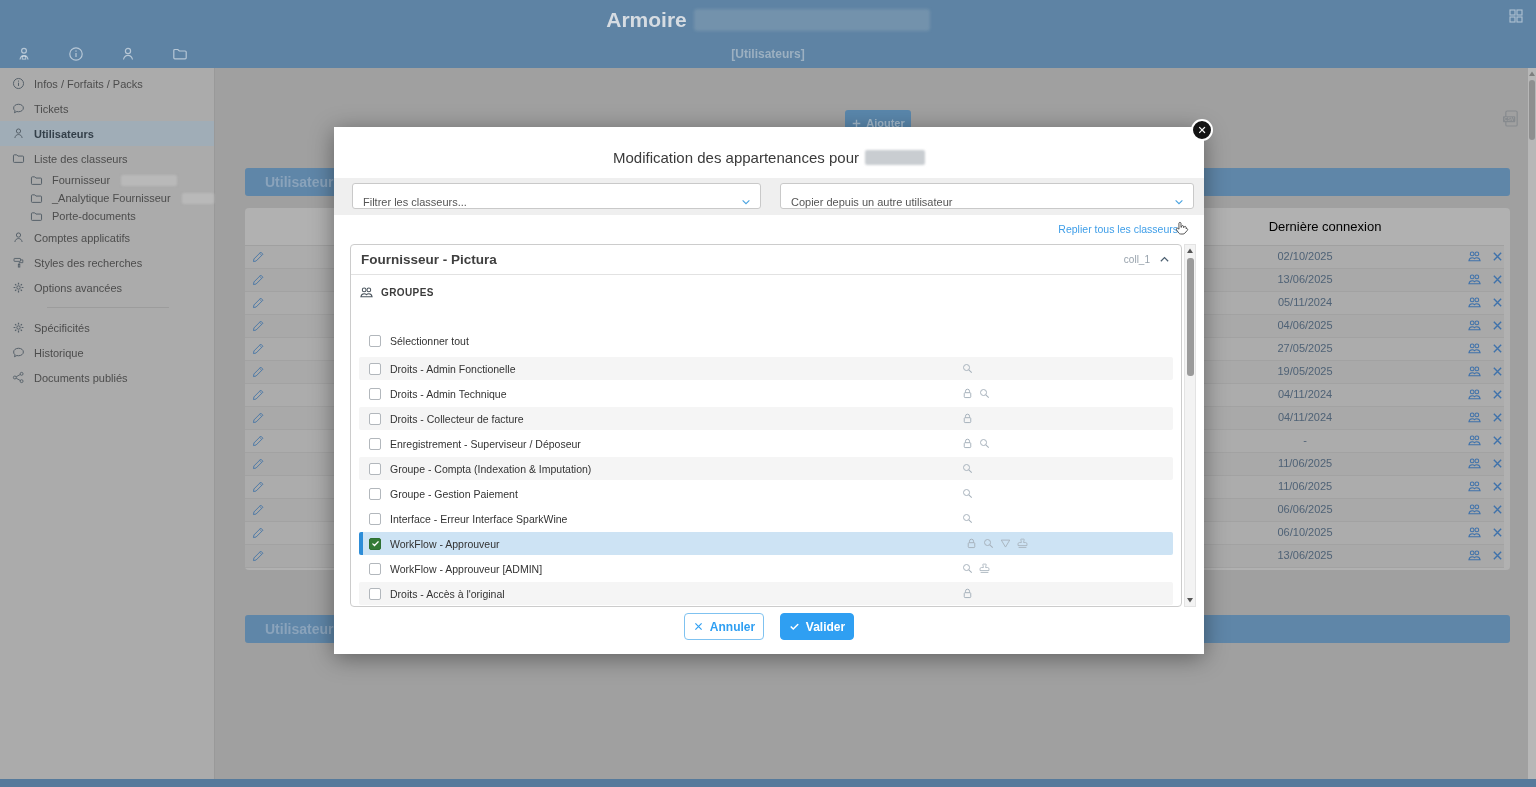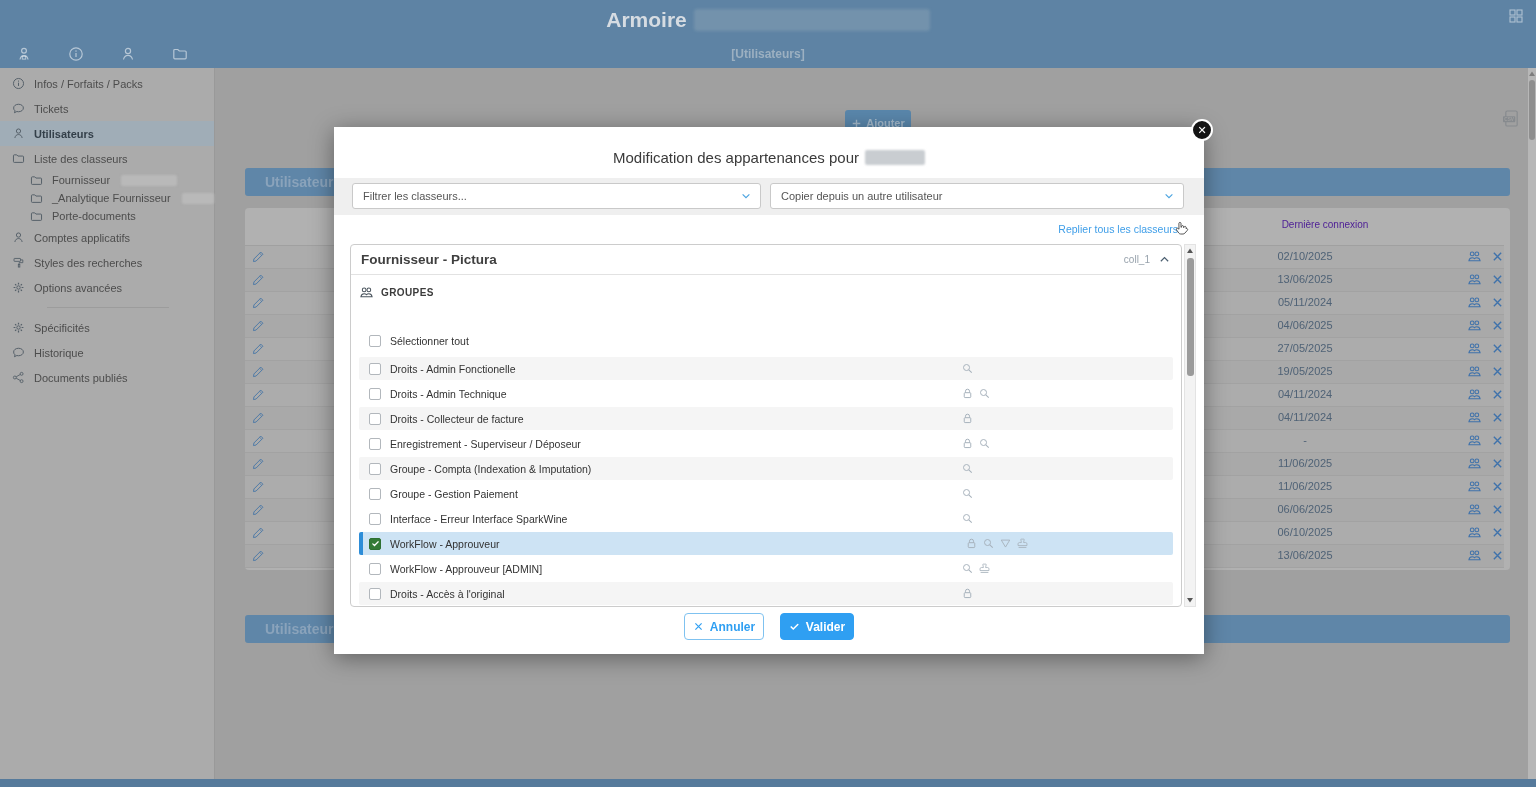--- a/index.html
+++ b/index.html
@@ -32,21 +32,21 @@
   .main{position:absolute;left:216px;top:68px;right:0;bottom:8px;background:#a0a0a0;}
   .btn-ajouter{position:absolute;left:629px;top:42px;width:66px;height:26px;background:#5a87ac;border-radius:3px;
                color:#a3b9cb;font-size:11px;font-weight:bold;display:flex;align-items:center;justify-content:center;gap:4px;cursor:pointer;}
   .btn-ajouter .ic{width:11px;height:11px;}
   .csv-ic{position:absolute;left:1286px;top:42px;width:19px;height:17px;color:#868a8e;cursor:pointer;}
   .bar{position:absolute;left:29px;width:1265px;height:28px;background:#5f86a8;border-radius:3px;color:#8aa3bb;
        font-size:14px;font-weight:bold;display:flex;align-items:center;padding-left:20px;box-sizing:border-box;overflow:hidden;white-space:nowrap;}
   .bar1{top:100px;} .bar2{top:547px;}
   .card{position:absolute;left:29px;top:140px;width:1265px;height:362px;background:#b1b1b1;border-radius:4px;overflow:hidden;}
   .t-head{height:37px;border-bottom:1px solid #a0a0a0;position:relative;margin-right:6px;}
-  .t-h-label{position:absolute;left:1000px;top:11px;width:160px;text-align:center;font-size:10px;color:#4c1d95;}
+  .t-h-label{position:absolute;left:1000px;top:11px;width:160px;text-align:center;font-size:13px;color:#000000;}
   .t-row{height:22px;border-bottom:1px solid #a2a2a2;position:relative;background:#acacac;margin-right:6px;}
   .t-row.alt{background:#a9a9a9;}
   .t-pencil{position:absolute;left:7px;top:4px;width:13px;height:13px;color:#4d79a7;cursor:pointer;}
   .t-date{position:absolute;left:990px;top:4px;width:140px;text-align:center;font-size:11px;color:#4f6276;}
   .t-users{position:absolute;left:1222px;top:3px;width:15px;height:15px;color:#3f72ab;cursor:pointer;}
   .t-x{position:absolute;left:1246px;top:4px;width:13px;height:13px;color:#3f72ab;cursor:pointer;}
   .page-scroll{position:absolute;right:0;top:0;width:8px;bottom:0;background:#b7b7b7;}
   .page-scroll .tri{position:absolute;left:0;width:8px;height:8px;color:#7e7e7e;}
   .page-thumb{position:absolute;left:1px;top:12px;width:6px;height:60px;background:#8f8f8f;border-radius:3px;}
   .footer-strip{position:absolute;left:0;bottom:0;width:1536px;height:8px;background:#567a9b;}
@@ -55,24 +55,24 @@
   .modal{position:absolute;left:334px;top:127px;width:870px;height:527px;background:#fff;z-index:10;
          box-shadow:0 4px 22px rgba(0,0,0,.4);}
   .m-close{position:absolute;right:-9px;top:-8px;width:22px;height:22px;background:#141414;border:2px solid #fff;
            border-radius:50%;color:#fff;display:flex;align-items:center;justify-content:center;font-size:11px;font-weight:bold;
            box-sizing:border-box;cursor:pointer;line-height:1;}
   .m-title{position:absolute;top:22px;left:0;right:0;display:flex;justify-content:center;align-items:center;gap:6px;
            font-size:15px;color:#3a3a3a;}
   .m-title-redact{width:60px;height:15px;background:#c9cdd1;border-radius:2px;filter:blur(1px);}
   .m-filterbar{position:absolute;top:51px;left:0;width:870px;height:37px;background:#efefef;}
   .m-select{position:absolute;top:5px;height:26px;background:#fff;border:1px solid #c9c9c9;border-radius:3px;
-            font-size:11px;color:#555;display:flex;align-items:center;padding:0 10px;box-sizing:border-box;cursor:pointer;}
+            font-size:11px;color:#555;display:flex;align-items:flex-end;padding:0 10px;box-sizing:border-box;cursor:pointer;}
   .m-select .chev{position:absolute;right:8px;width:12px;height:12px;color:#4aa3e0;}
   .m-sel-1{left:18px;width:409px;}
-  .m-sel-2{left:436px;width:414px;}
+  .m-sel-2{left:446px;width:414px;}
   .m-link{position:absolute;top:96px;right:26px;font-size:10.5px;color:#3f9ee8;cursor:pointer;}
   .m-cursor{position:absolute;top:92px;right:14px;width:18px;height:20px;z-index:12;}
   .m-panel{position:absolute;left:16px;top:117px;width:832px;height:363px;border:1px solid #ccc;border-radius:4px;
            box-sizing:border-box;overflow:hidden;background:#fff;}
   .p-head{height:29px;display:flex;align-items:center;padding:0 10px;border-bottom:1px solid #e2e2e2;}
   .p-title{font-size:13.5px;font-weight:bold;color:#3f3f3f;flex:1;}
   .p-tag{font-size:10px;color:#97a2ac;margin-right:8px;}
   .p-chev{width:13px;height:13px;color:#4b5f70;cursor:pointer;}
   .p-body{padding:7px 8px 0;}
   .p-groupes{display:flex;align-items:center;gap:7px;height:20px;margin-bottom:3px;}

